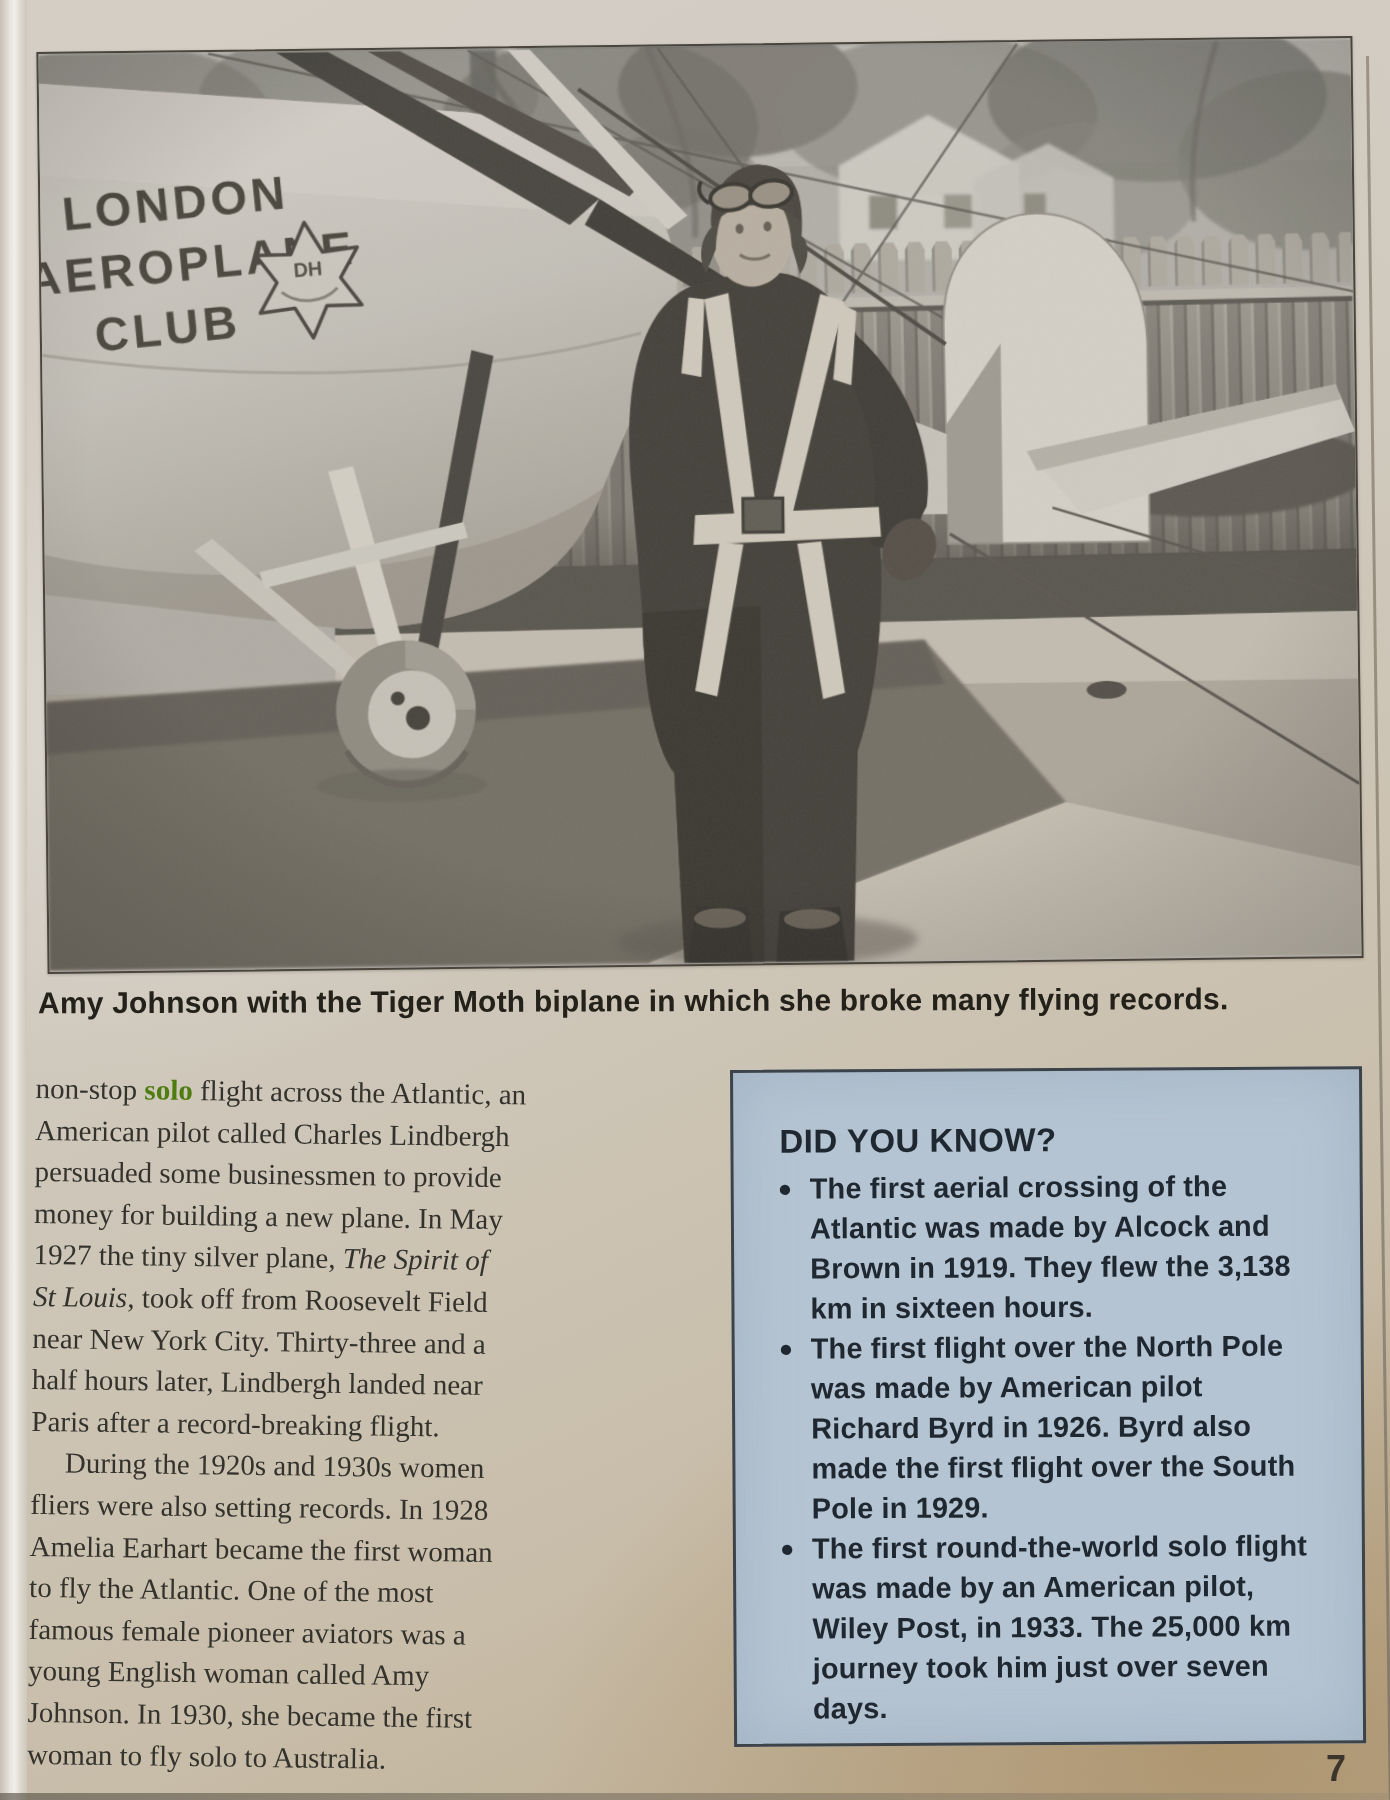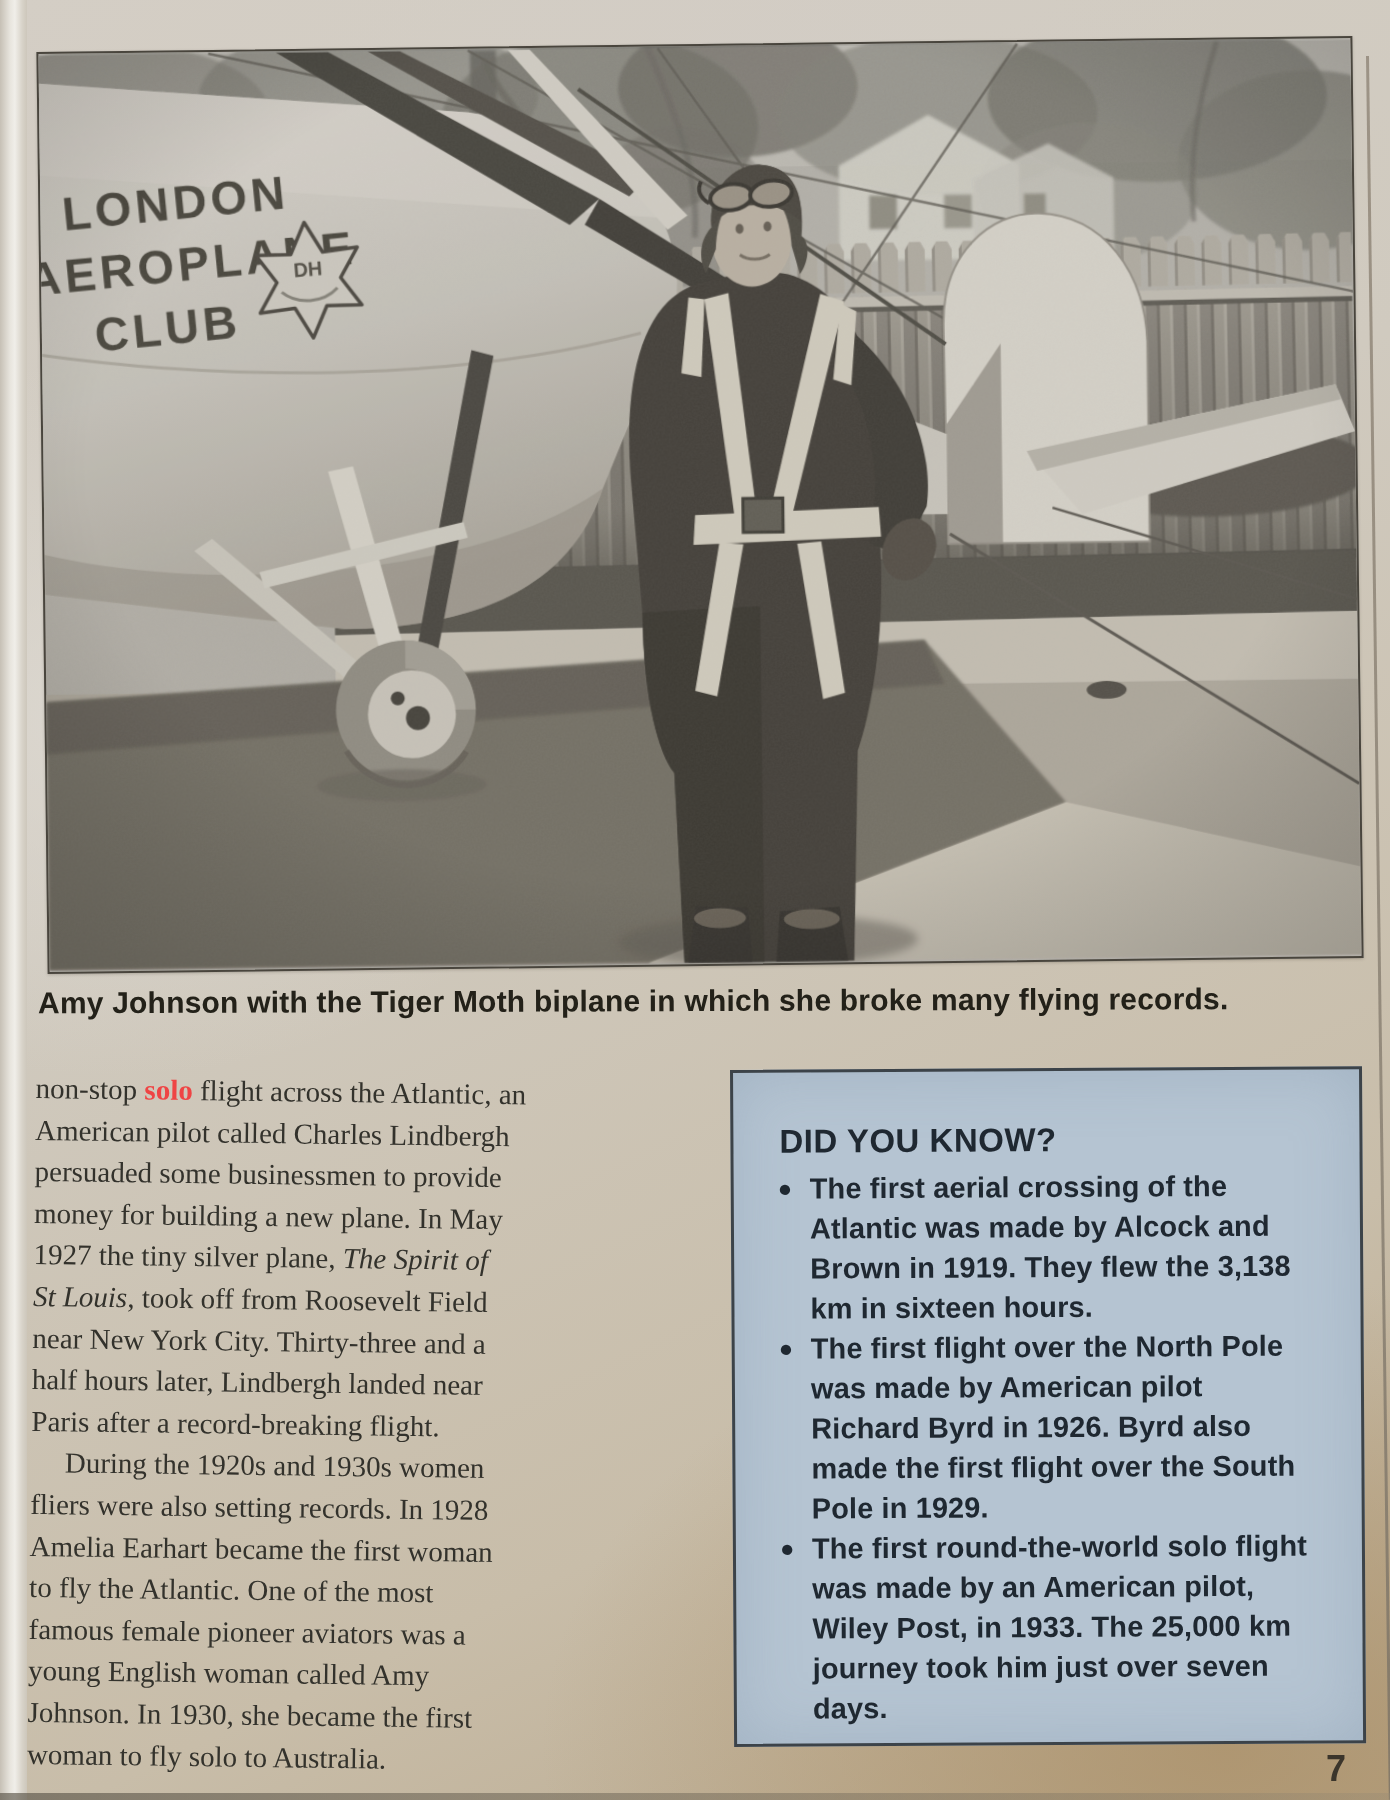--- a/index.html
+++ b/index.html
@@ -39,21 +39,21 @@
   }
   .article{
     position:absolute;left:36px;top:1068px;width:600px;
     font-family:"Liberation Serif", serif;
     font-size:29px;line-height:41.6px;color:#33322c;
     transform:rotate(0.75deg);transform-origin:top left;
     white-space:nowrap;
   }
   .article .article-line{height:41.6px;}
   .article .article-line.indent{padding-left:34px;}
-  .article b{color:#ef4444;}
+  .article b{color:#4d7c0f;}
   .factbox{
     position:absolute;left:730px;top:1070px;width:632px;height:677px;
     box-sizing:border-box;background:#b5c4d2;border:3px solid #3c4349;
     transform:rotate(-0.35deg);transform-origin:top left;
     padding:50px 54px 0 44px;color:#1f2831;
     box-shadow:inset 0 0 60px rgba(130,150,168,.35);
   }
   .factbox-title{
     font-weight:bold;font-size:33px;letter-spacing:.5px;margin:0 0 8px 2px;
   }

